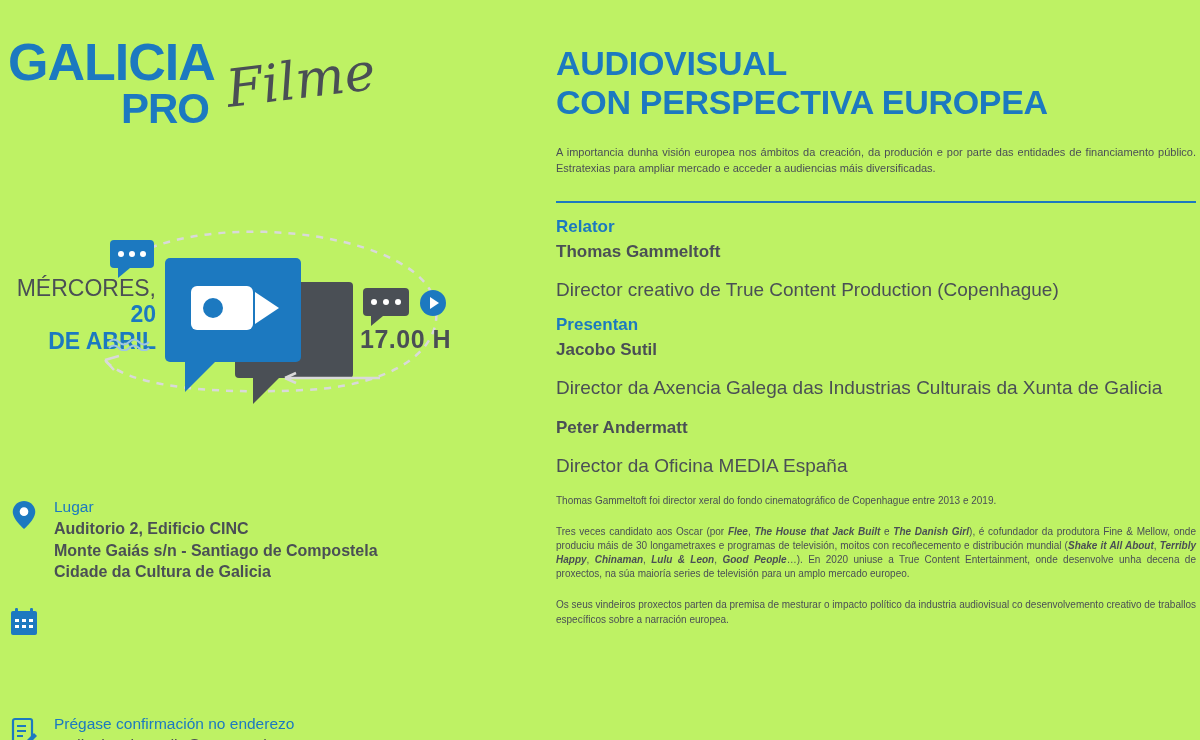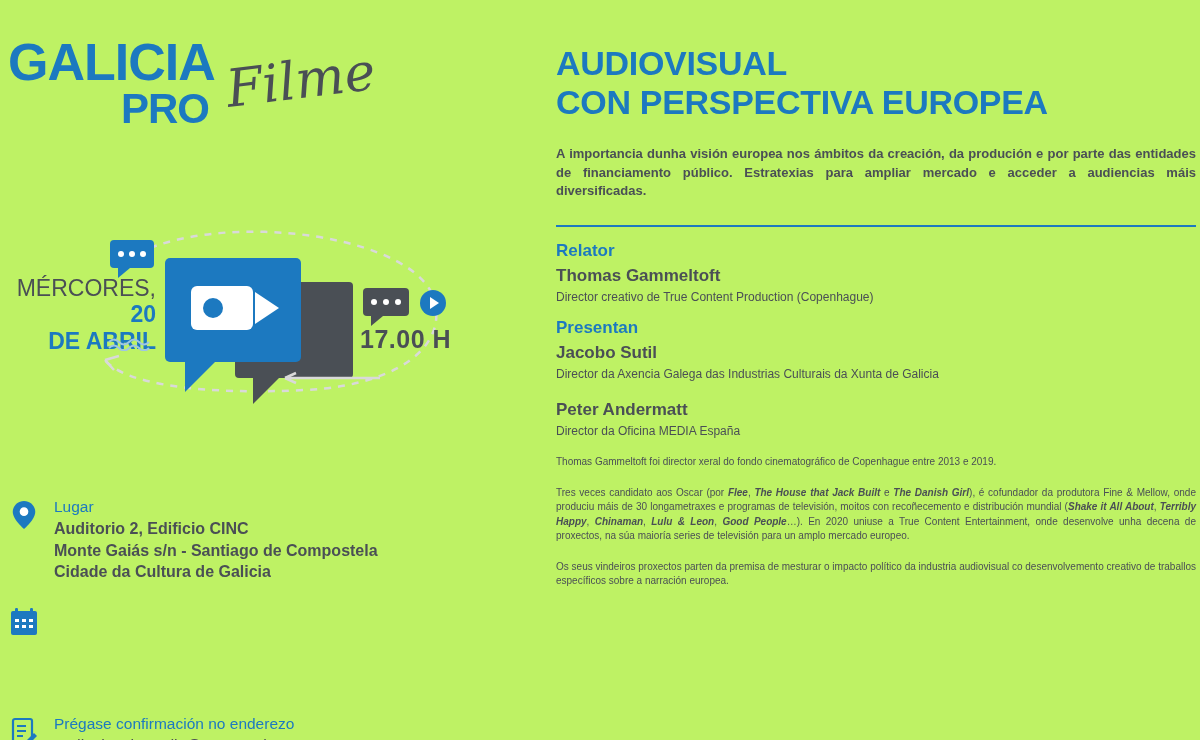--- a/index.html
+++ b/index.html
@@ -217,22 +217,22 @@
     margin-top: 44px;
     color: #1c79c0;
     font-weight: bold;
     font-size: 34px;
     line-height: 1.16;
     letter-spacing: -0.3px;
   }
   .subhead {
     margin-top: 22px;
     color: #4a4f55;
-    font-weight: bold;
-    font-size: 13px;
+    font-weight: normal;
+    font-size: 11px;
     line-height: 1.44;
     text-align: justify;
     width: 640px;
   }
   .rule {
     margin-top: 24px;
     width: 640px;
     height: 2px;
     background: #1c79c0;
   }
@@ -243,22 +243,22 @@
     font-size: 17px;
   }
   .person-name {
     color: #4a4f55;
     font-weight: bold;
     font-size: 17px;
     margin-top: 5px;
   }
   .person-role {
     color: #4a4f55;
-    font-size: 12px;
-    margin-top: 4px;
+    font-size: 19px;
+    margin-top: 17px;
   }
   .gap-sm { height: 14px; }
   .bio {
     color: #4a4f55;
     font-size: 10px;
     line-height: 1.42;
     text-align: justify;
     width: 640px;
     margin-top: 17px;
   }

